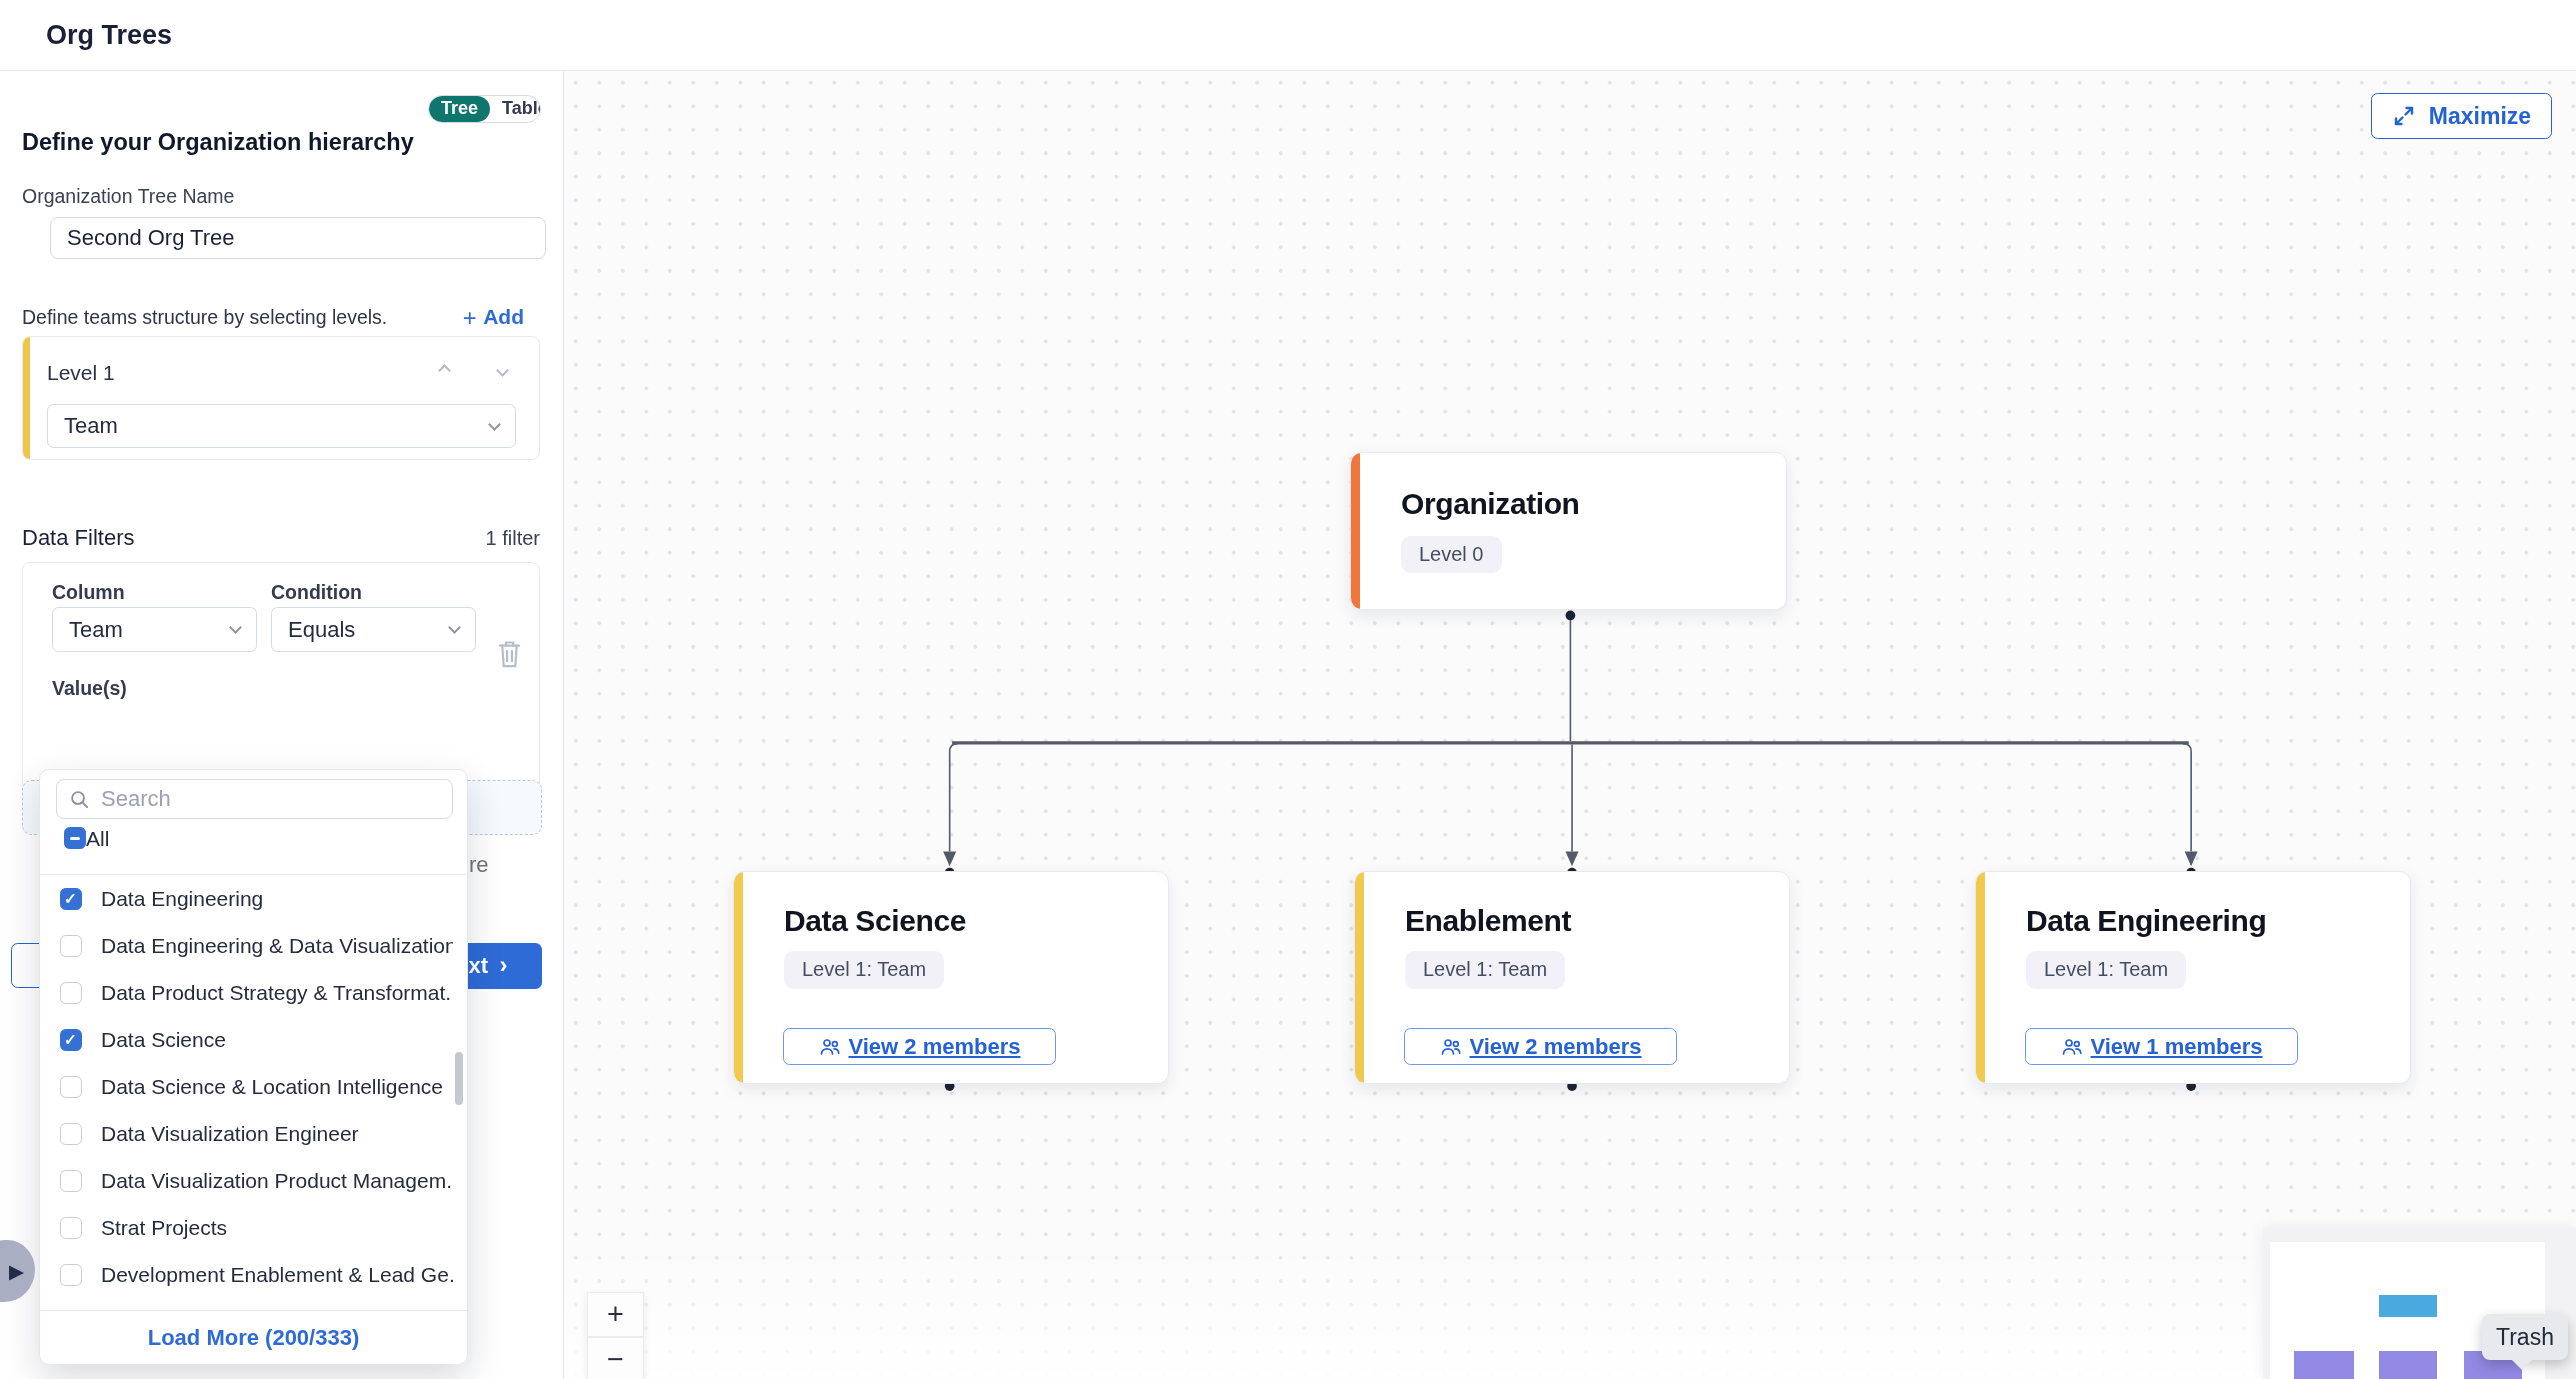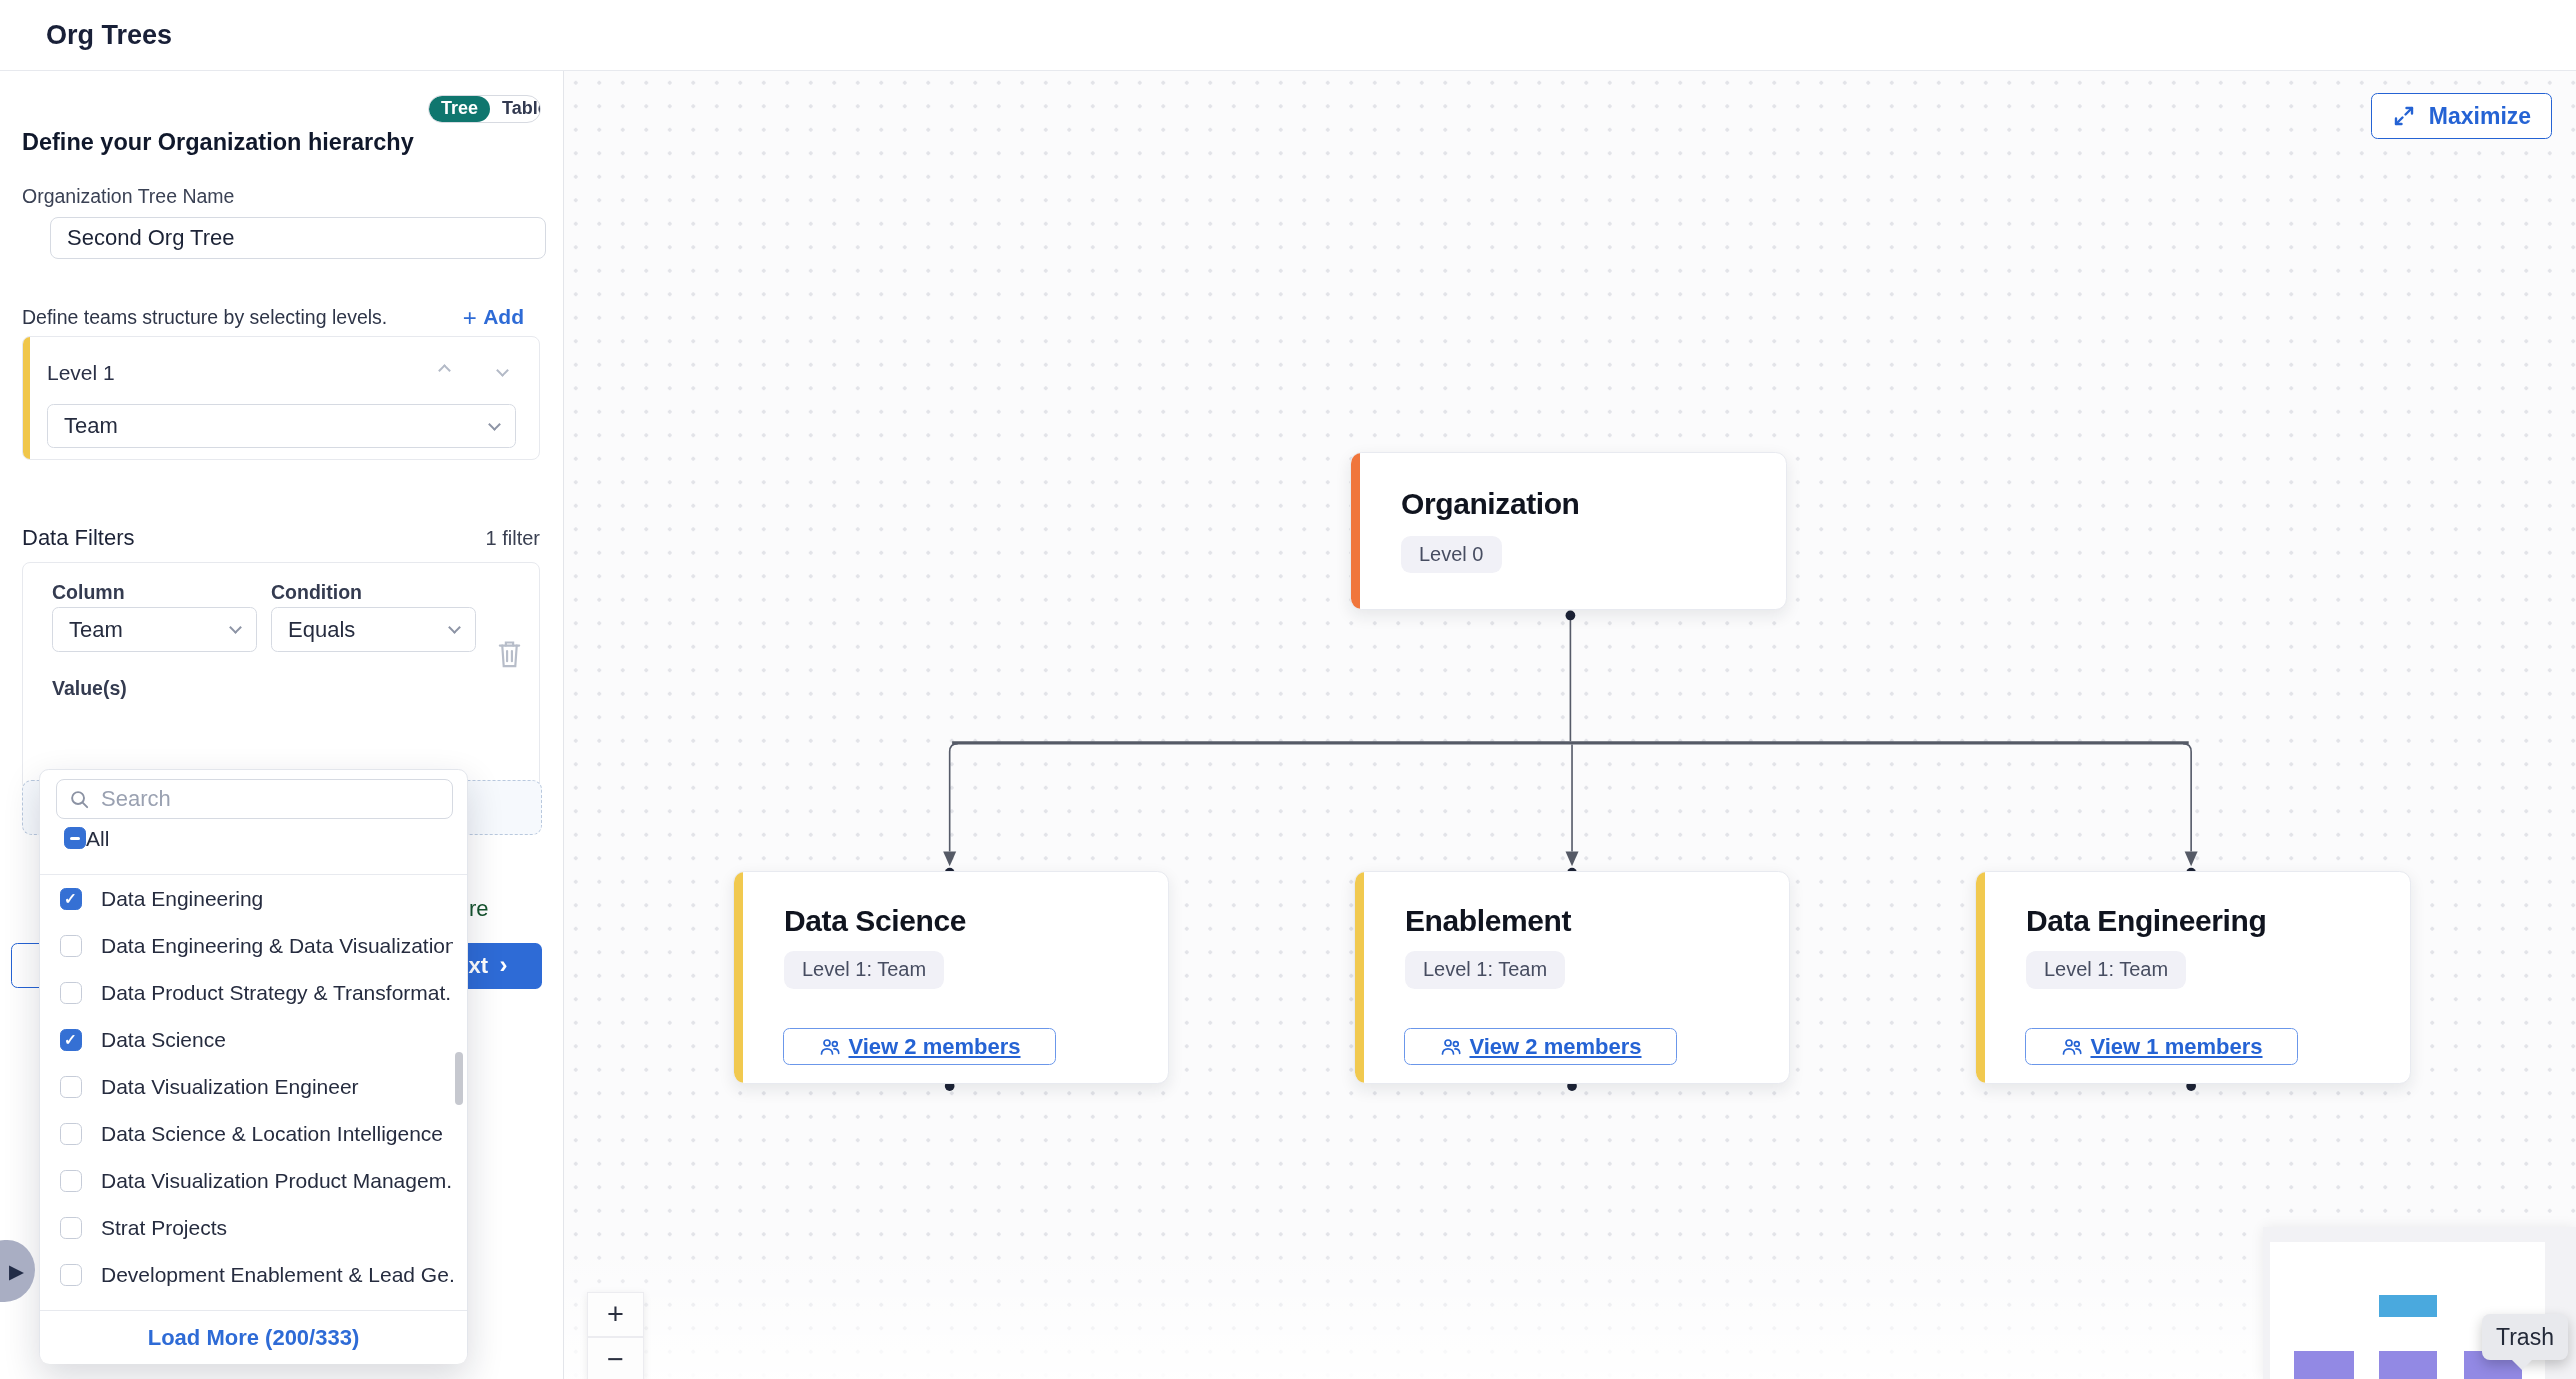--- a/index.html
+++ b/index.html
@@ -47,21 +47,21 @@
   .filter-card { position:absolute; left:22px; top:491px; width:518px; height:229px; border:0.8px solid #e7e9ee; border-radius:8px; background:#fff; }
   .fc-label { position:absolute; font-size:19.5px; font-weight:700; color:#343b50; }
   .col-select { left:29px; top:44px; width:205px; height:45px; }
   .cond-select { left:248px; top:44px; width:205px; height:45px; }
   .value-select { left:29px; top:143px; width:423px; height:50px; border:0.8px solid #c8cedb; border-radius:8px; }
   .chip { background:#ecedf6; border-radius:6.5px; font-size:19.5px; color:#4c5268; padding:6.5px 14.6px; }
   .bold-chev { width:10.6px; height:10.6px; border-right:2.8px solid #2b3040; border-bottom:2.8px solid #2b3040; transform:rotate(45deg); margin-top:-4.9px; }
 
   .dashed-box { position:absolute; left:22px; top:709px; width:520px; height:55px; border:1.6px dashed #b9c9de;
                 border-radius:9.7px; background:#f6f9fd; }
-  .hidden-frag { position:absolute; left:469px; top:781px; font-size:22px; color:#14532d;margin-top:44px; }
+  .hidden-frag { position:absolute; left:469px; top:781px; font-size:22px; color:#737373; }
   .back-btn { position:absolute; left:10.6px; top:872px; width:75px; height:45px; border:1.2px solid #2563d4;
               border-radius:6.5px; background:#fff; z-index:1; }
   .next-btn { position:absolute; left:406px; top:872px; width:136px; height:46px; border-radius:6.5px; background:#2e6bd6;
               color:#fff; font-size:22px; font-weight:700; display:flex; align-items:center; justify-content:center; gap:11.4px; z-index:1; }
   .next-btn .nchev { font-size:24px; font-weight:700; margin-top:-2.4px; }
 
   
   .dropdown { position:absolute; left:39px; top:698px; width:429px; height:594px; background:#fff;
               border:0.8px solid #e3e6ec; border-radius:9.7px; box-shadow:0 14.6px 36px rgba(20,26,48,.16); z-index:20; }
   .search-box { position:absolute; left:16px; top:9px; width:397px; height:40px; border:0.8px solid #d6dae2; border-radius:8px;
@@ -228,25 +228,25 @@
         <div class="opt-row">
           <span class="cb"></span>
           <span class="opt-label">Data Product Strategy &amp; Transformat...</span>
         </div>
         <div class="opt-row">
           <span class="cb cb-checked">✓</span>
           <span class="opt-label">Data Science</span>
         </div>
         <div class="opt-row">
           <span class="cb"></span>
+          <span class="opt-label">Data Science &amp; Location Intelligence</span>
+        </div>
+        <div class="opt-row">
+          <span class="cb"></span>
           <span class="opt-label">Data Visualization Engineer</span>
-        </div>
-        <div class="opt-row">
-          <span class="cb"></span>
-          <span class="opt-label">Data Science &amp; Location Intelligence</span>
         </div>
         <div class="opt-row">
           <span class="cb"></span>
           <span class="opt-label">Data Visualization Product Managem...</span>
         </div>
         <div class="opt-row">
           <span class="cb"></span>
           <span class="opt-label">Strat Projects</span>
         </div>
         <div class="opt-row">

